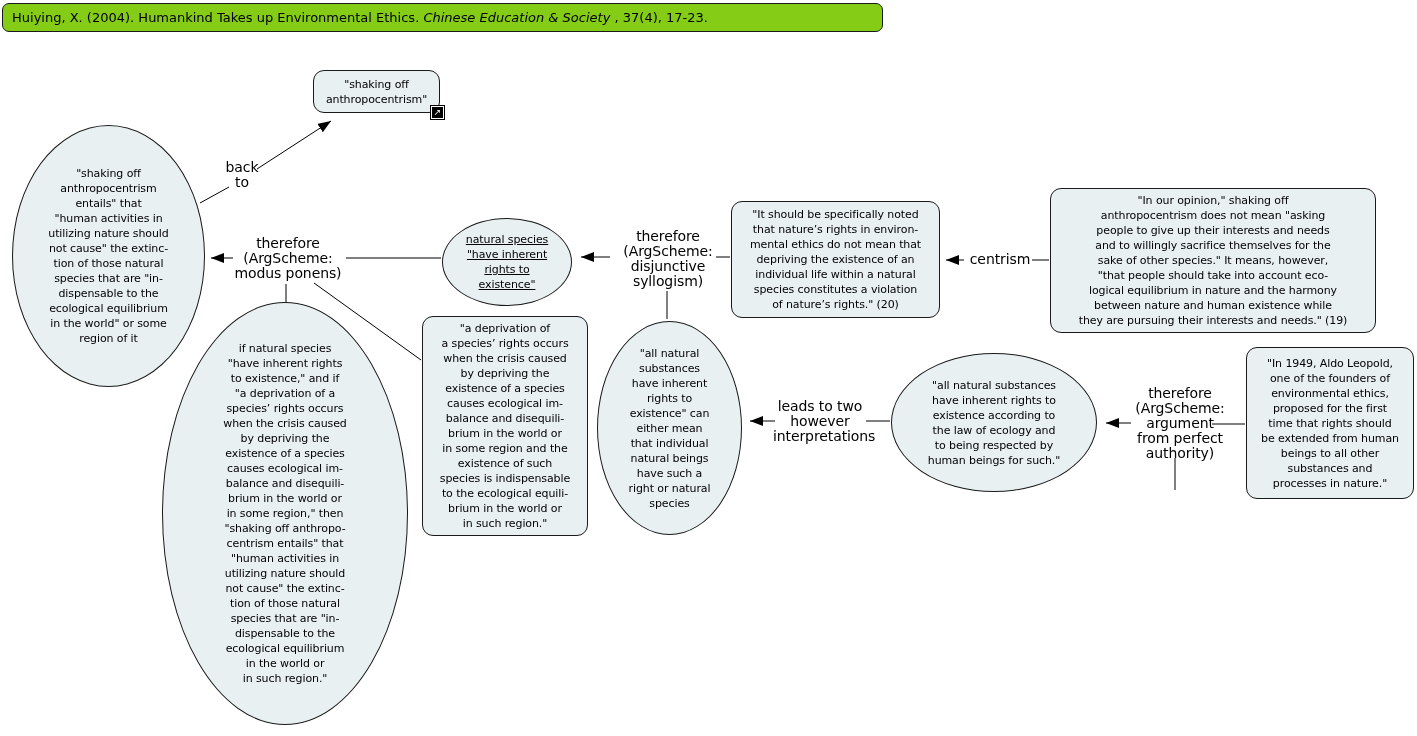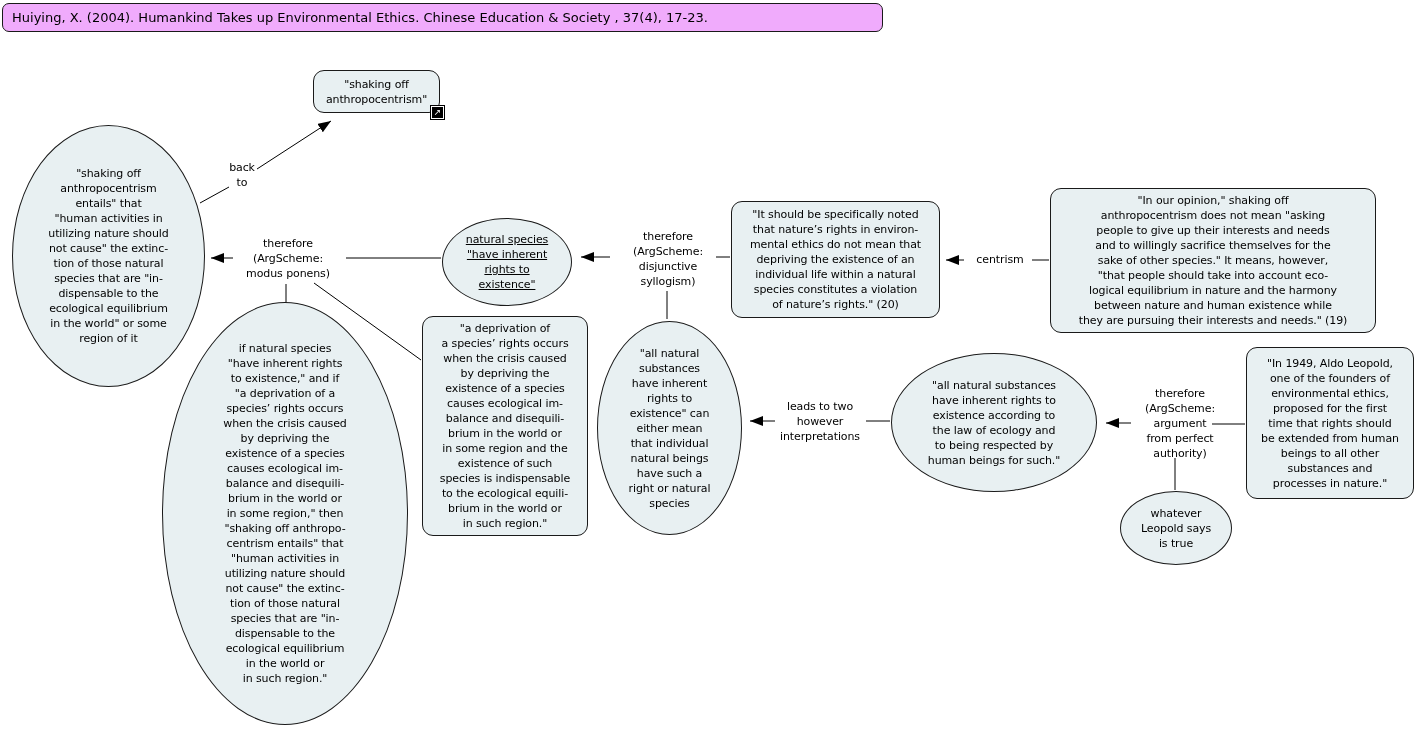--- a/index.html
+++ b/index.html
@@ -13,26 +13,26 @@
     position:absolute;box-sizing:border-box;
     display:flex;align-items:center;justify-content:center;
     background:#e8f0f2;border:1px solid #1a1a1a;
     text-align:center;font-size:11px;line-height:15px;letter-spacing:-0.1px;
   }
   .node span{white-space:pre;}
   .rect{border-radius:11px;}
   .ellipse{border-radius:50%;}
   .titlebox{
     position:absolute;box-sizing:border-box;display:flex;align-items:center;
-    background:#f0abfc;border:1px solid #1a1a1a;border-radius:7px;
+    background:#84cc16;border:1px solid #1a1a1a;border-radius:7px;
     font-size:13px;padding:0 9px;white-space:pre;
   }
-  .titlebox .ital{}
+  .titlebox .ital{font-style:italic;}
   .elabel{
-    position:absolute;text-align:center;font-size:11px;line-height:15px;
+    position:absolute;text-align:center;font-size:14px;line-height:15px;
     letter-spacing:-0.1px;
   }
   .elabel div{white-space:pre;}
   .elabel .scheme{}
   .gotoicon{
     position:absolute;left:430px;top:105px;width:15px;height:15px;box-sizing:border-box;
     background:#ffffff;border:1px solid #000;display:flex;align-items:center;justify-content:center;
   }
   .gotoicon .inner{
     width:11px;height:11px;background:#000;color:#fff;font-size:9px;line-height:11px;
@@ -193,25 +193,20 @@
 one of the founders of
 environmental ethics,
 proposed for the first
 time that rights should
 be extended from human
 beings to all other
 substances and
 processes in nature."</span>
   </div>
 
-  <div class="node ellipse" style="left:1120px;top:491px;width:112px;height:74px;">
-    <span>whatever
-Leopold says
-is true</span>
-  </div>
 
   <div class="elabel" style="left:218px;top:160px;width:48px;">
     <div>back
 to</div>
   </div>
 
   <div class="elabel" style="left:228px;top:236px;width:120px;">
     <div>therefore</div>
     <div class="scheme">(ArgScheme:
 modus ponens)</div>

